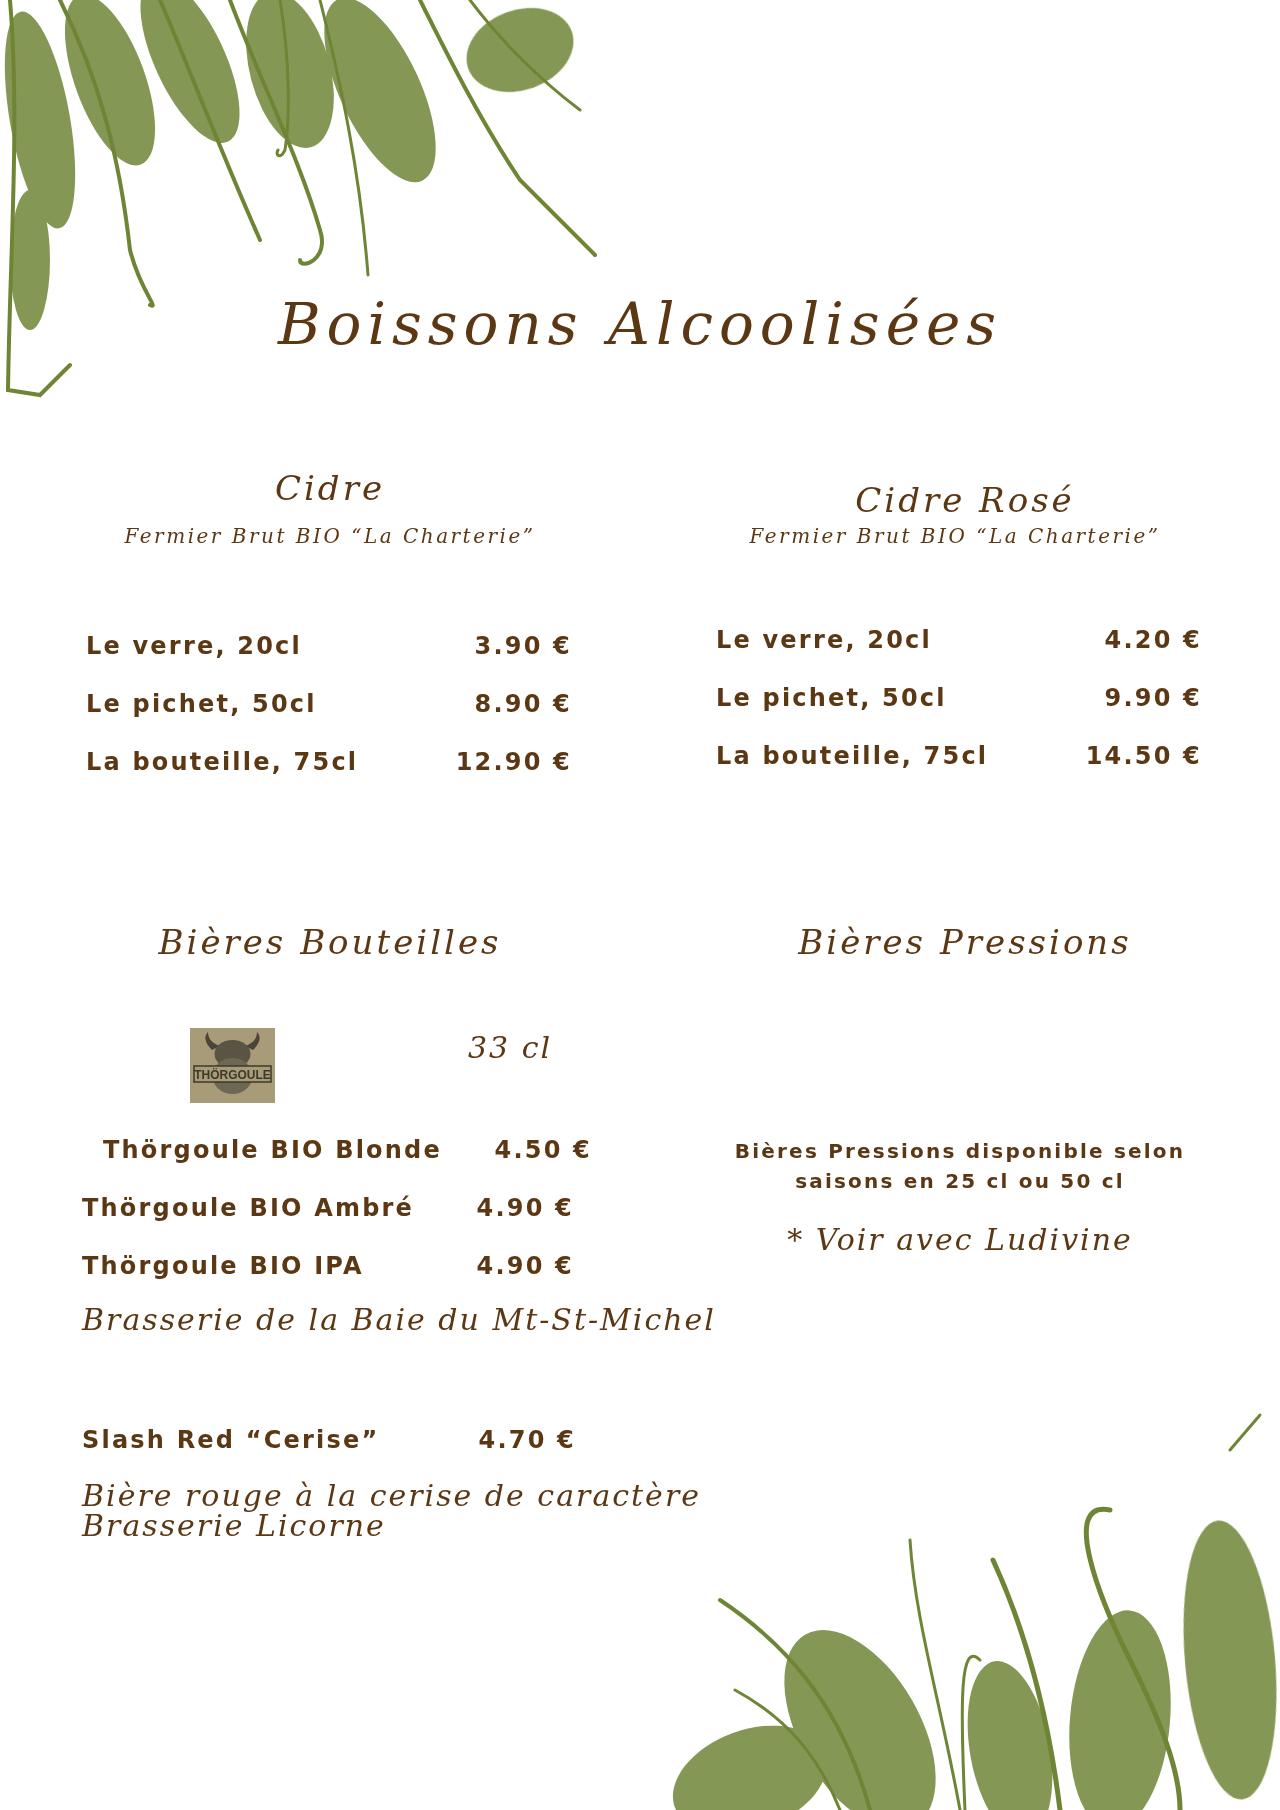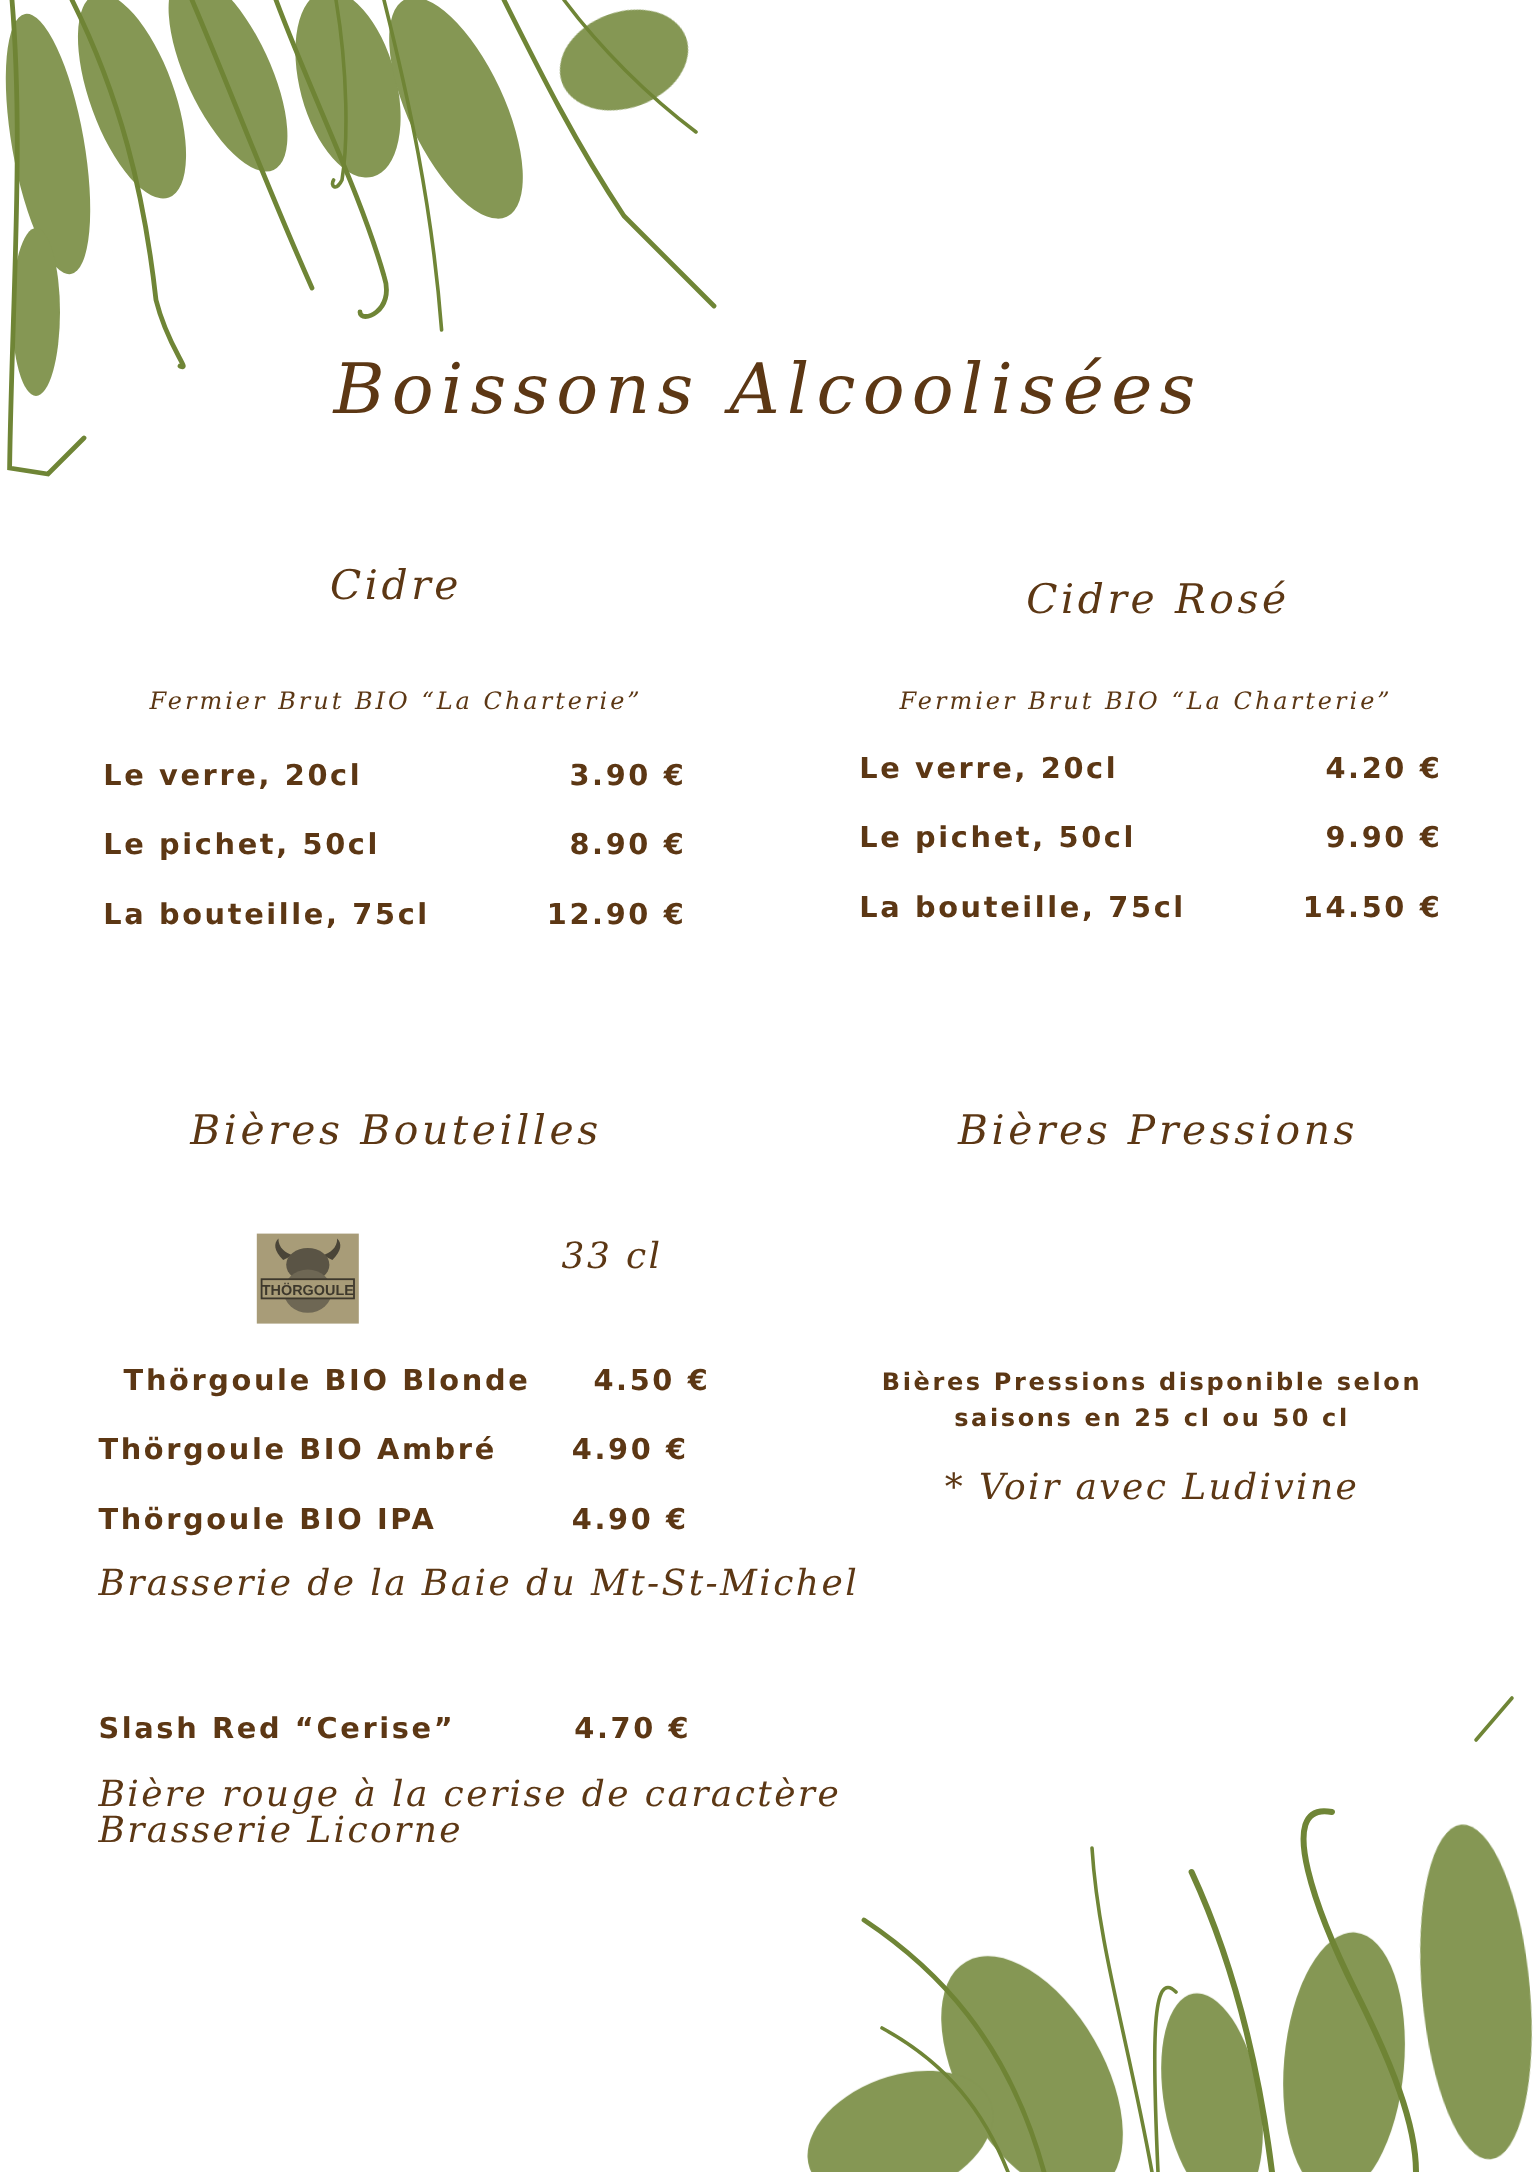--- a/index.html
+++ b/index.html
@@ -23,29 +23,29 @@
     .deco { position: absolute; }
     .title {
       position: absolute; left: 0; width: 1280px; top: 290px;
       text-align: center; font-size: 58px; letter-spacing: 6px;
     }
     .section-title {
       position: absolute; text-align: center; font-size: 34px; letter-spacing: 3px;
       text-decoration-thickness: 3px; text-underline-offset: 6px;
     }
     .subtitle {
-      position: absolute; text-align: center; font-size: 20px; letter-spacing: 2.5px; margin-top: 48px;
+      position: absolute; text-align: center; font-size: 20px; letter-spacing: 2.5px;
     }
     .row {
       position: absolute; display: flex; justify-content: space-between; font-size: 24px;
     }
     .note { position: absolute; font-size: 30px; letter-spacing: 2px; }
     .logo {
       position: absolute; left: 190px; top: 1028px; width: 85px; height: 75px;
-      background: #a89c78; overflow: hidden; margin-left: 24px;
+      background: #a89c78; overflow: hidden;
     }
   </style>
 </head>
 <body>
 
 <svg class="deco" style="left:0;top:0" width="660" height="410" viewBox="0 0 660 410">
   <g stroke="#6f8536" fill="none" stroke-linecap="round">
     <path d="M10 0 C 20 120, 10 250, 8 390 L 40 395 L 70 365" stroke-width="4"></path>
     <path d="M60 0 C 100 80, 120 160, 130 250 C 140 290, 160 310, 150 305" stroke-width="4"></path>
     <path d="M160 0 C 190 70, 220 150, 260 240" stroke-width="4"></path>

